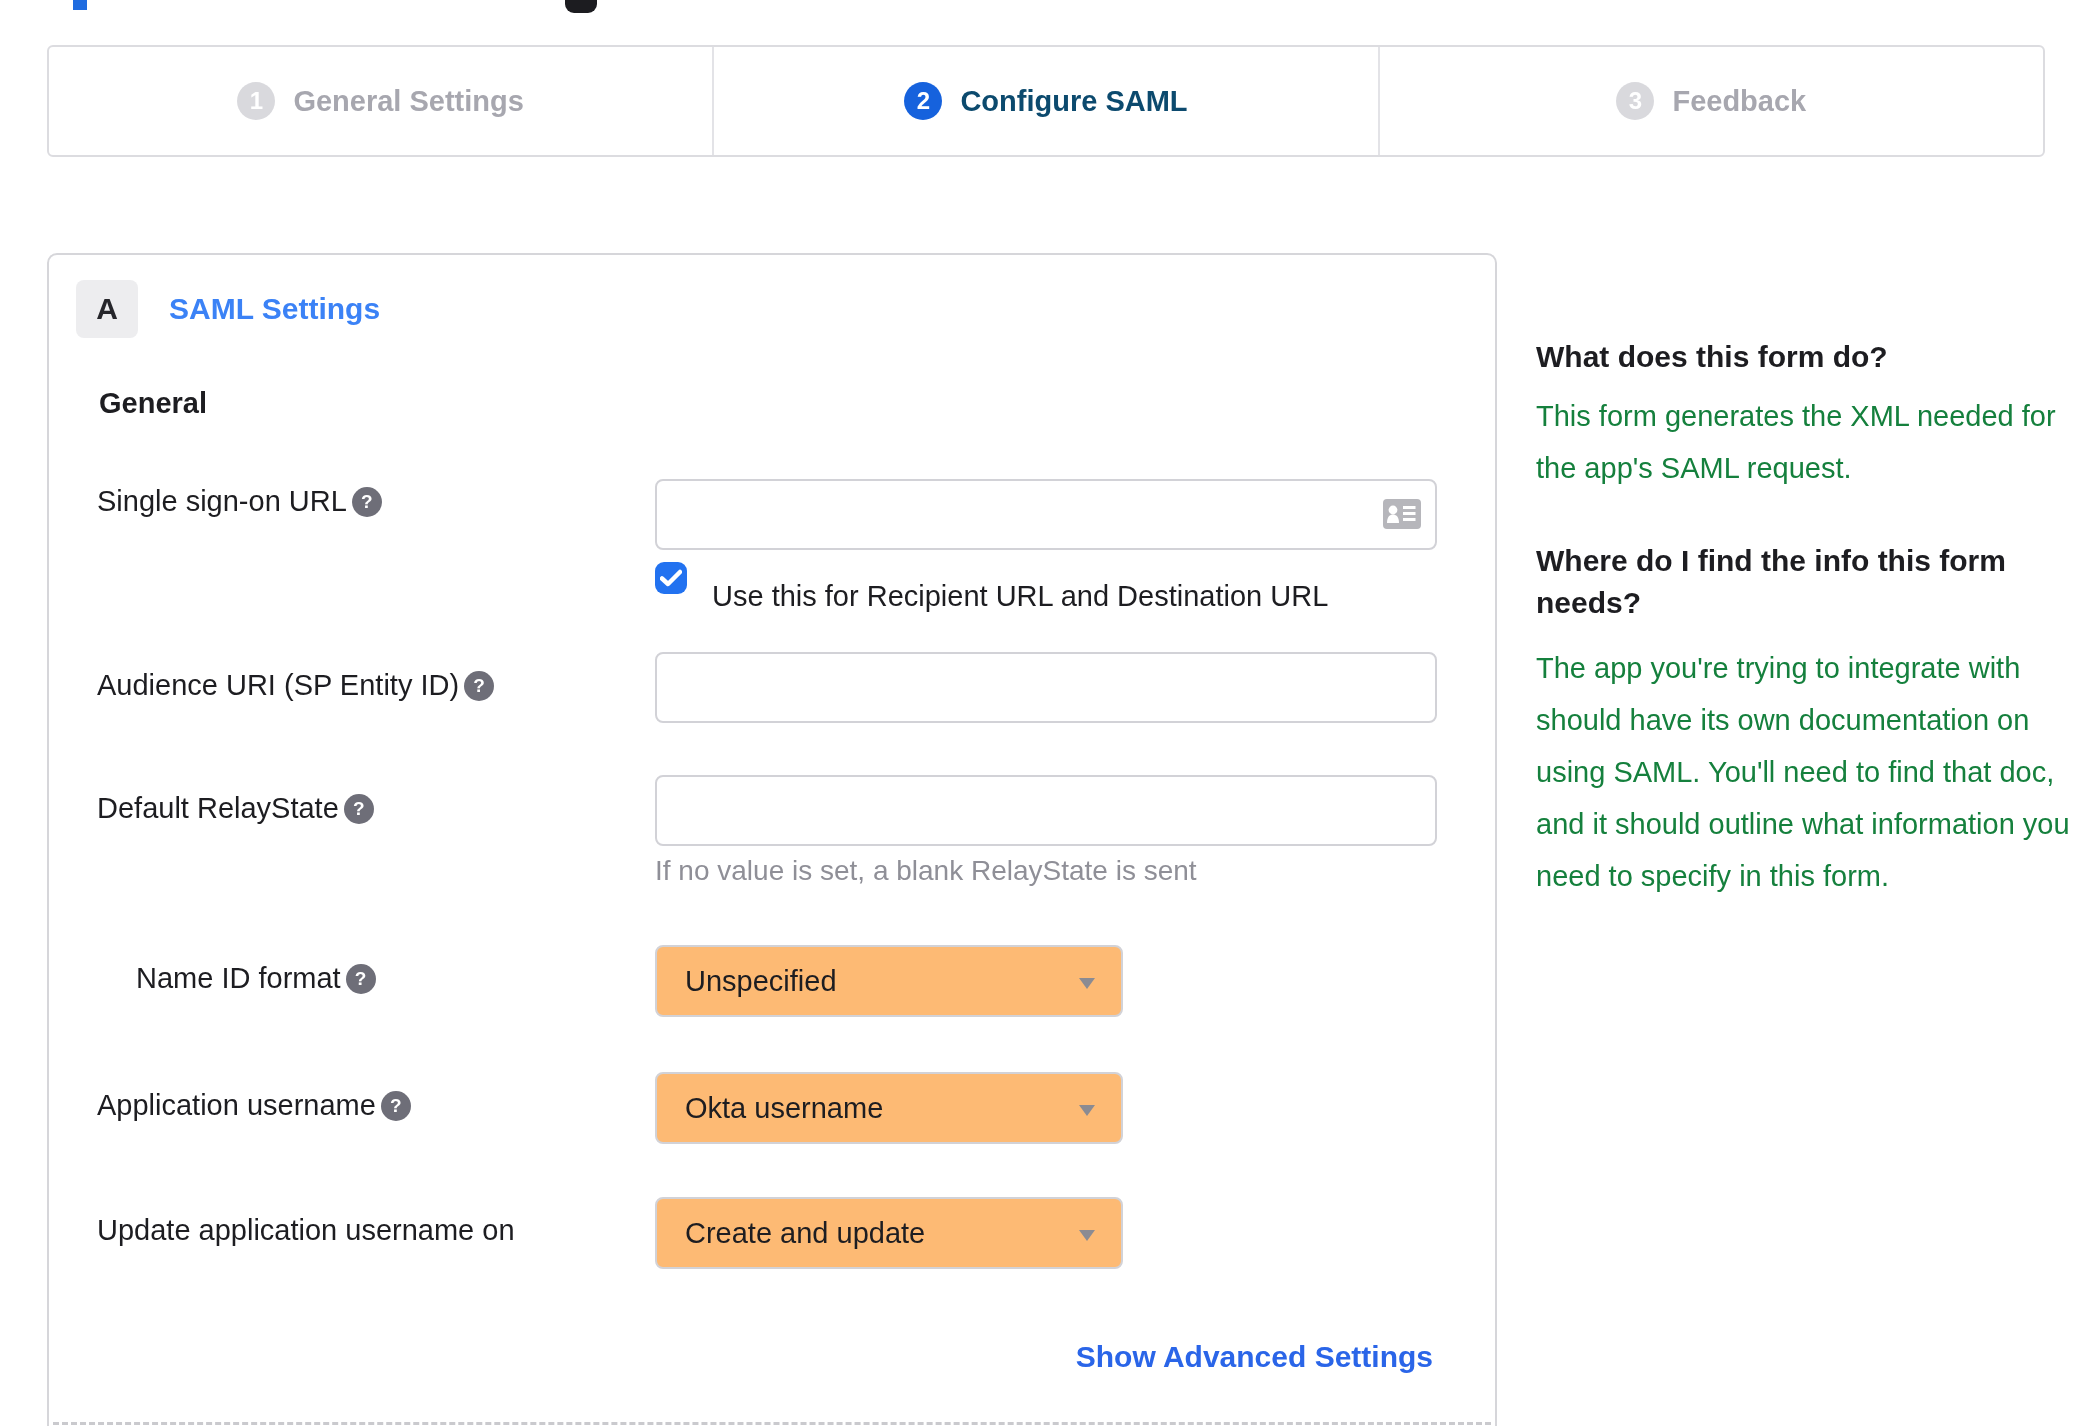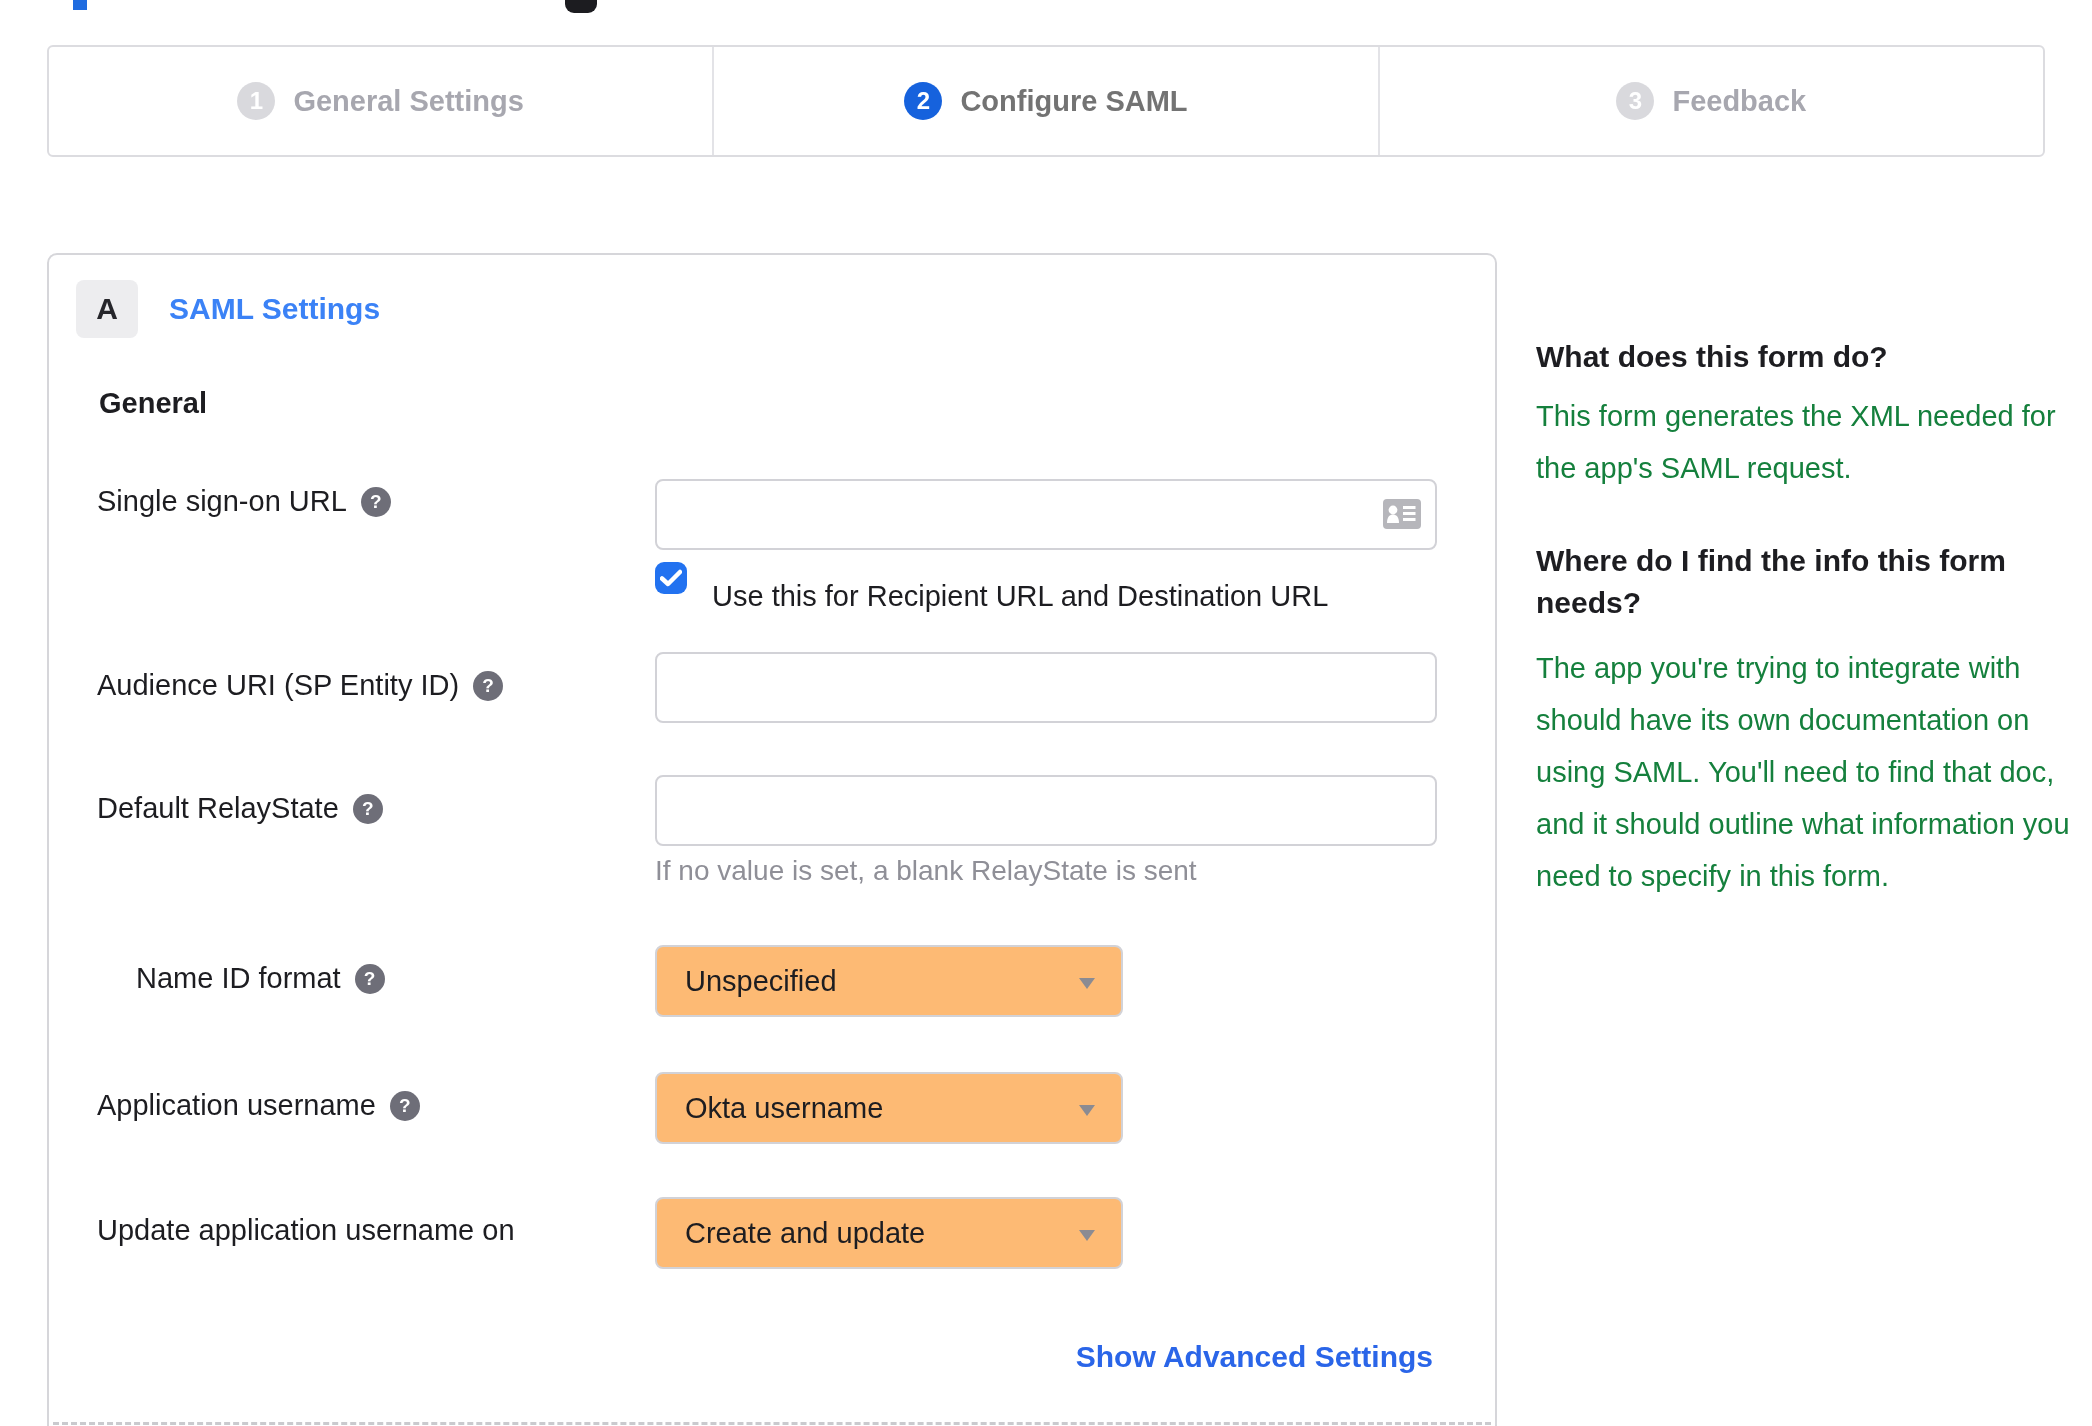--- a/index.html
+++ b/index.html
@@ -12,31 +12,31 @@
 
   
   .stepper{position:absolute;left:47px;top:45px;width:1998px;height:112px;background:#fff;
            border:2px solid #dcdce0;border-radius:6px;display:flex;box-sizing:border-box;}
   .step{flex:1;display:flex;align-items:center;justify-content:center;gap:18px;}
   .step + .step{border-left:2px solid #e3e3e7;}
   .step-circle{width:38px;height:38px;border-radius:50%;display:flex;align-items:center;justify-content:center;
                font-weight:bold;font-size:24px;color:#fff;background:#d9d9dd;flex:0 0 auto;}
   .step.active .step-circle{background:#1662dd;}
   .step-label{font-size:29px;font-weight:bold;color:#a7a7af;}
-  .step.active .step-label{color:#737373;}
+  .step.active .step-label{color:#0c4a6e;}
 
   
   .card{position:absolute;left:47px;top:253px;width:1450px;height:1220px;background:#fff;
         border:2px solid #d6d6da;border-radius:10px;box-sizing:border-box;}
   .badge-a{position:absolute;left:27px;top:25px;width:62px;height:58px;background:#ededef;border-radius:8px;
            display:flex;align-items:center;justify-content:center;font-size:30px;font-weight:bold;color:#26262b;}
   .card-title{position:absolute;left:120px;top:25px;height:58px;line-height:58px;font-size:30px;font-weight:bold;color:#3b82f6;}
   .section-heading{position:absolute;left:50px;top:132px;font-size:29px;font-weight:bold;color:#1d1d21;text-align:center;}
 
-  .field-label{position:absolute;left:48px;display:flex;align-items:center;gap:14px;font-size:29px;color:#1d1d21;}
+  .field-label{position:absolute;left:48px;display:flex;align-items:center;gap:5px;font-size:29px;color:#1d1d21;}
   .help-icon{width:30px;height:30px;border-radius:50%;background:#6e6e78;color:#fff;font-size:19px;font-weight:bold;
              display:flex;align-items:center;justify-content:center;flex:0 0 auto;}
 
   .text-input{position:absolute;left:606px;width:782px;height:71px;box-sizing:border-box;
               border:2px solid #d2d2d7;border-radius:8px;background:#fff;font-family:"Liberation Sans",sans-serif;
               font-size:29px;color:#1d1d21;padding:0 64px 0 26px;outline:none;}
   .input-wrap{position:absolute;left:606px;width:782px;height:71px;}
   .input-wrap .text-input{position:absolute;left:0;top:0;width:782px;}
   .card-icon{position:absolute;right:16px;top:20px;}
 

